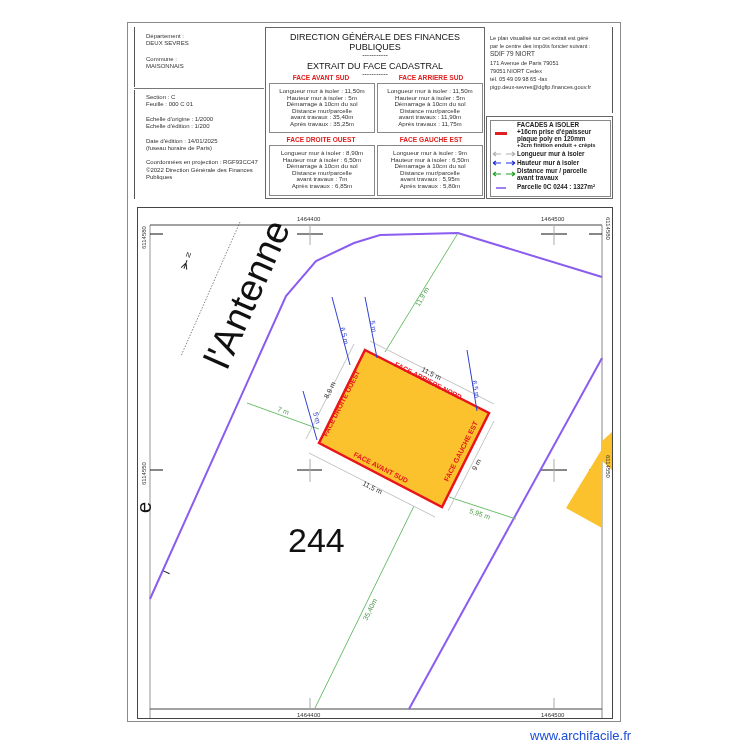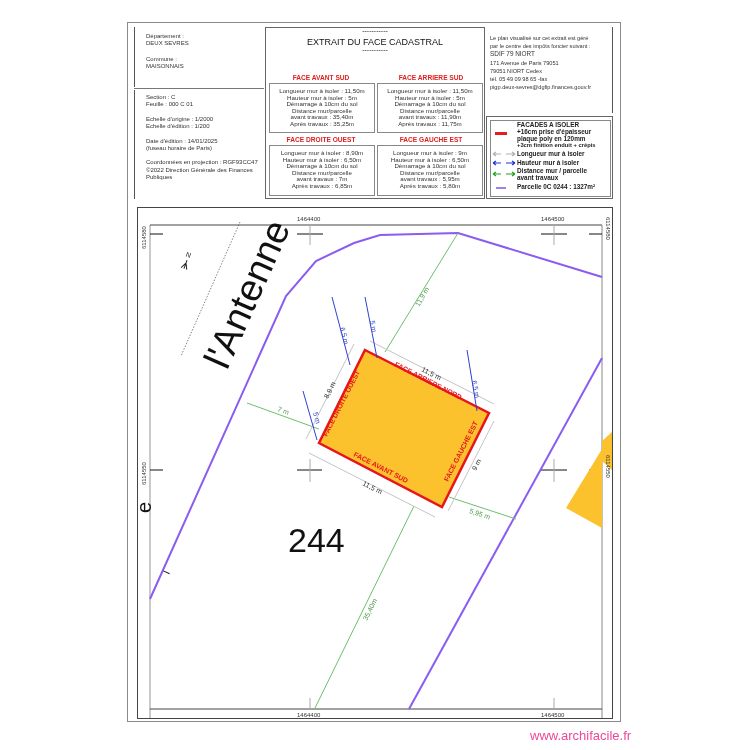--- a/index.html
+++ b/index.html
@@ -6,21 +6,21 @@
   body { width:750px; height:750px; position:relative; overflow:hidden; font-family:"Liberation Sans", sans-serif; color:#222; }
   .sheet { position:absolute; left:127px; top:22px; width:492px; height:698px; border:1px solid #8a8a8a; background:#fff; }
   .hdr { position:absolute; left:134px; top:27px; width:479px; height:172px; }
   .box { position:absolute; border:1px solid #555; background:#fff; box-sizing:border-box; }
   .small { font-size:6px; line-height:7.4px; color:#333; }
   .title-main { font-size:9px; text-align:center; color:#111; line-height:10px; }
   .face-title { font-size:6.6px; font-weight:bold; color:#e02020; text-align:center; }
   .face-box { position:absolute; border:1px solid #888; box-sizing:border-box; font-size:6.2px; line-height:6.6px; text-align:center; color:#333; padding-top:4px; }
   .legend-row { position:absolute; left:4px; font-size:6.4px; font-weight:bold; color:#222; line-height:6.8px; }
   .map { position:absolute; left:137px; top:207px; width:476px; height:512px; border:1px solid #444; box-sizing:border-box; overflow:hidden; background:#fff; }
-  .watermark { position:absolute; left:530px; top:728px; font-size:13px; color:#ec4899; }
+  .watermark { position:absolute; left:530px; top:728px; font-size:13px; color:#1d4ed8; }
 </style>
 </head>
 <body>
 
 <div class="sheet"></div>
 
 <div class="hdr">
 
   <div class="box" style="left:0;top:0;width:130px;height:60px;border:none;border-left:1px solid #555;">
     <div class="small" style="position:absolute;left:11px;top:6px;">
@@ -44,20 +44,21 @@
       <div>Date d'édition : 14/01/2025</div>
       <div>(fuseau horaire de Paris)</div>
       <div style="height:7px"></div>
       <div>Coordonnées en projection : RGF93CC47</div>
       <div>©2022 Direction Générale des Finances</div>
       <div>Publiques</div>
     </div>
   </div>
 
   <div class="box" style="left:131px;top:0;width:220px;height:172px;border-color:#666;">
+    <div class="title-main" style="margin-top:4px;">DIRECTION GÉNÉRALE DES FINANCES PUBLIQUES</div>
     <div class="title-main" style="font-size:7px;line-height:6px;">-----------</div>
     <div class="title-main" style="margin-top:3px;">EXTRAIT DU FACE CADASTRAL</div>
     <div class="title-main" style="font-size:7px;line-height:6px;">-----------</div>
 
     <div class="face-title" style="position:absolute;left:0;top:46px;width:110px;">FACE AVANT SUD</div>
     <div class="face-title" style="position:absolute;left:110px;top:46px;width:110px;">FACE ARRIERE SUD</div>
 
     <div class="face-box" style="left:3px;top:55px;width:106px;height:50px;">
       <div>Longueur mur à isoler : 11,50m</div>
       <div>Hauteur mur à isoler : 5m</div>

